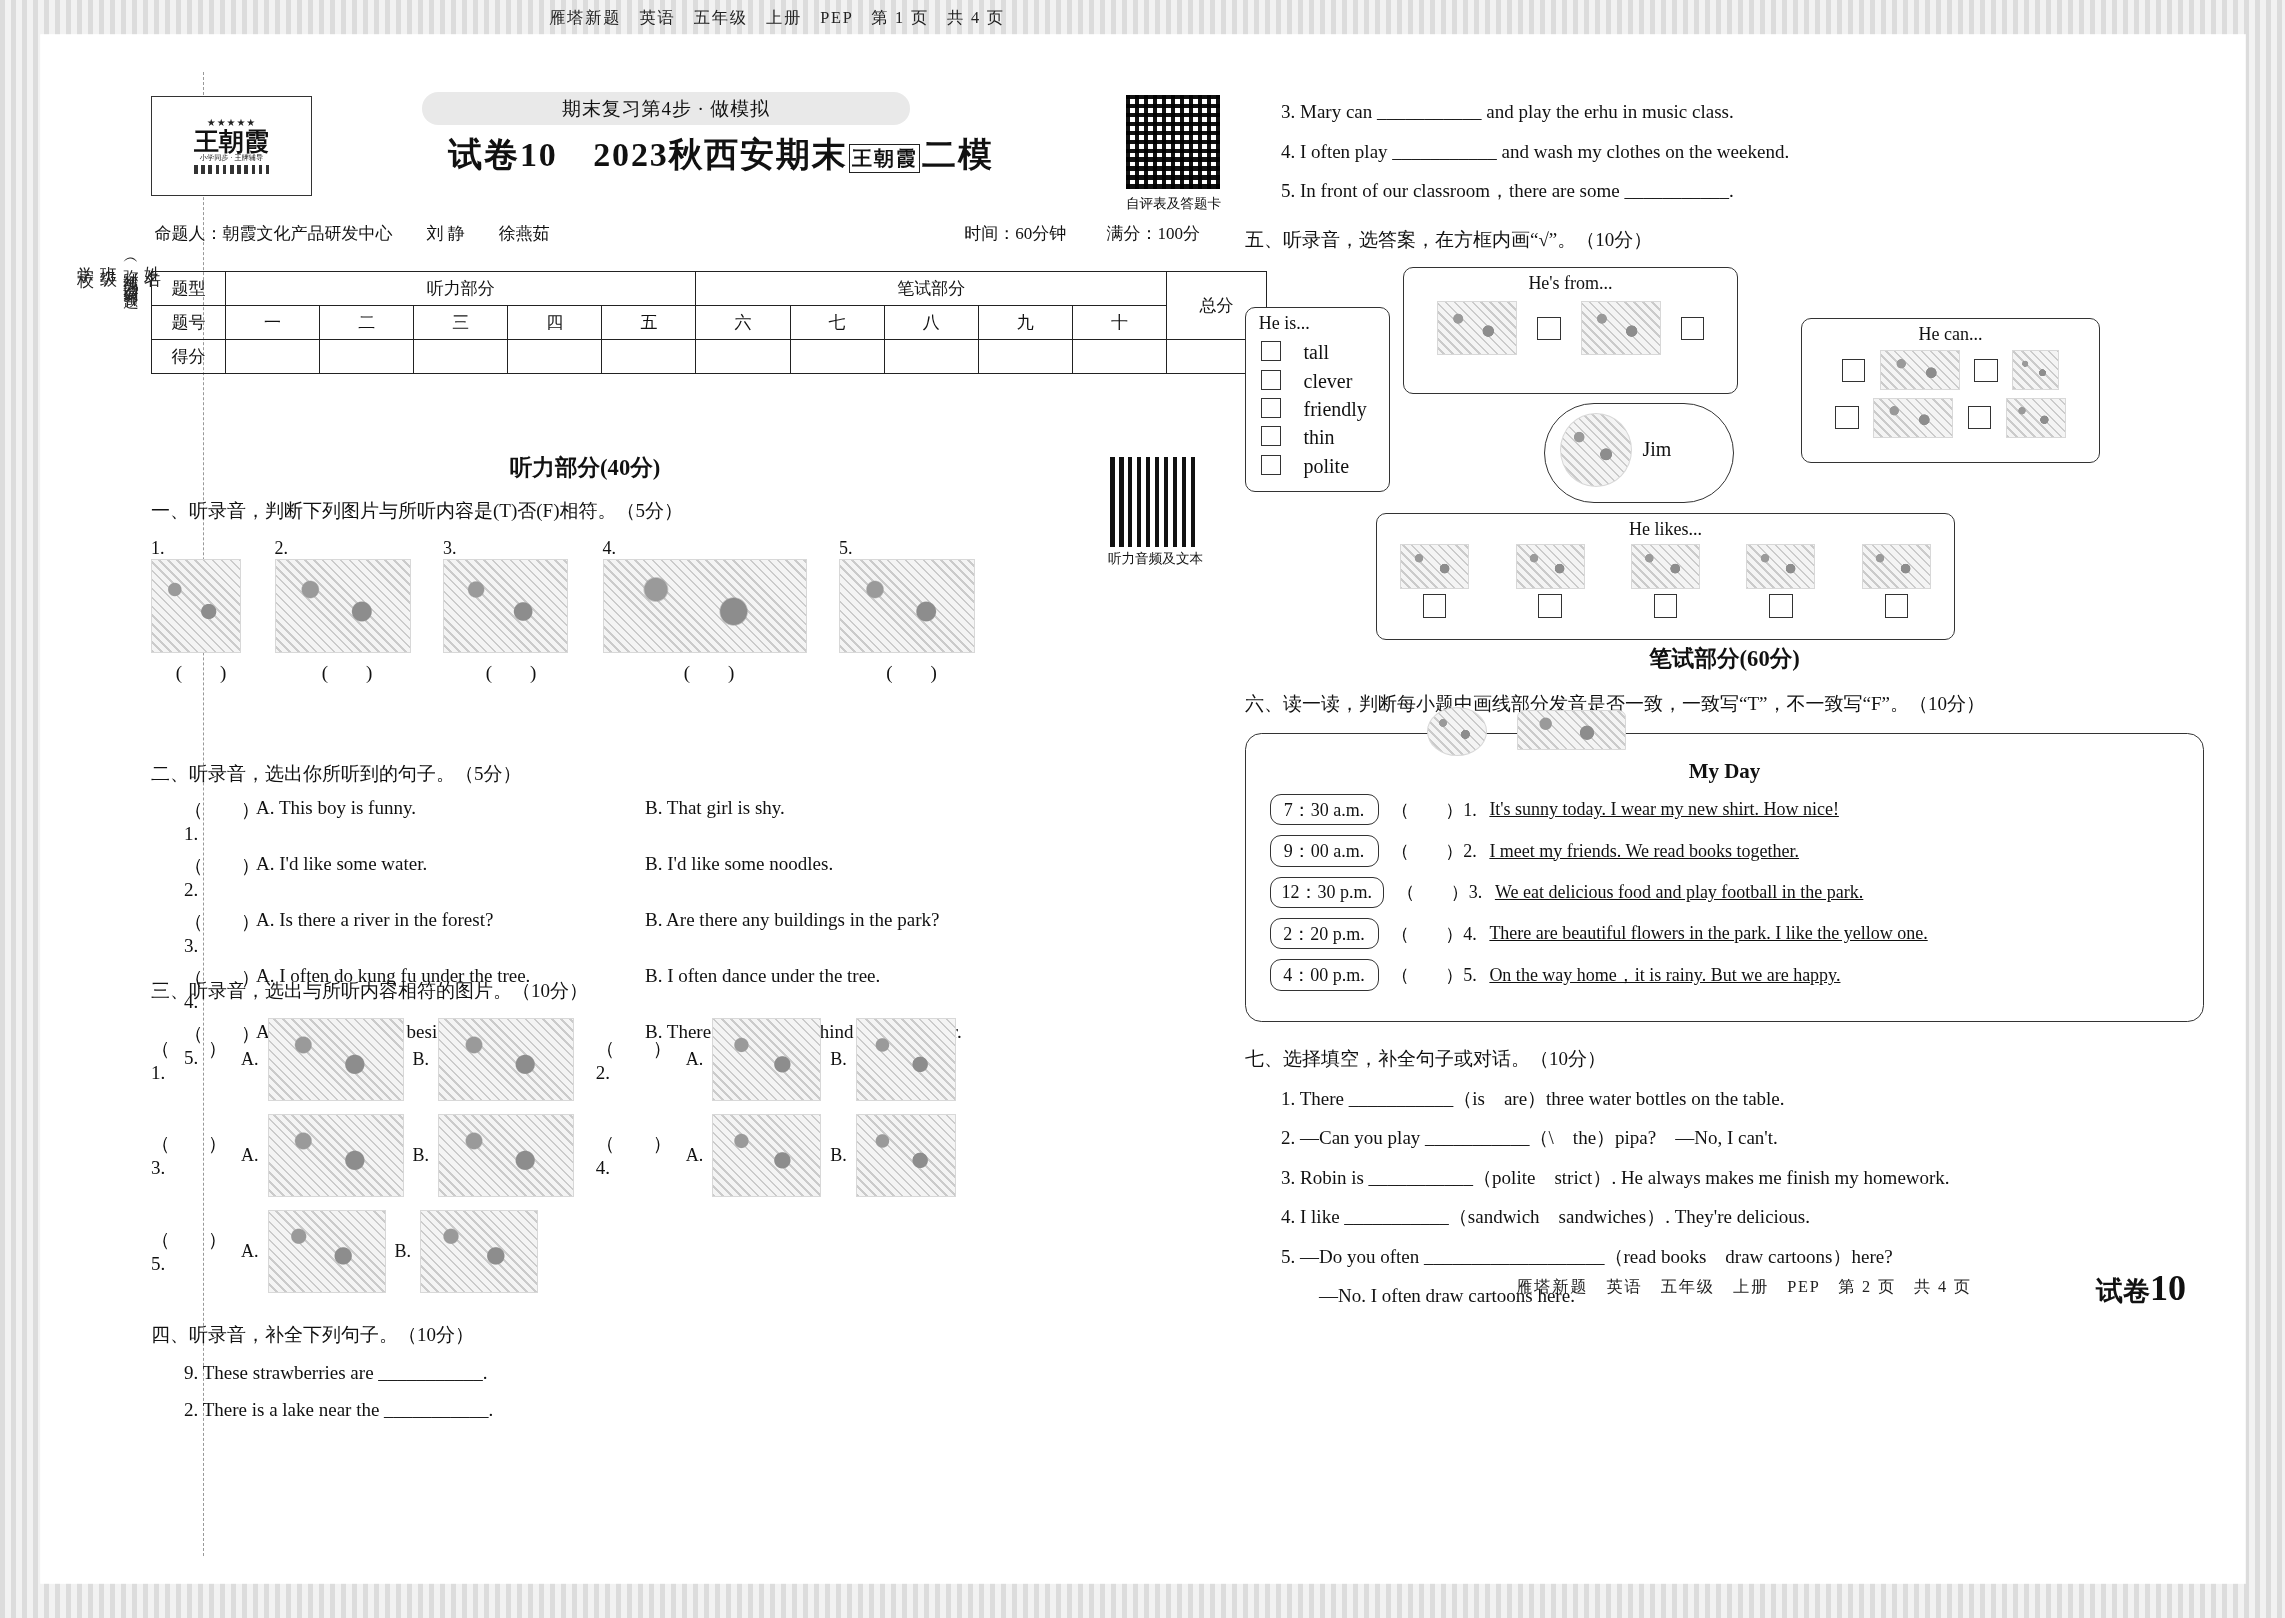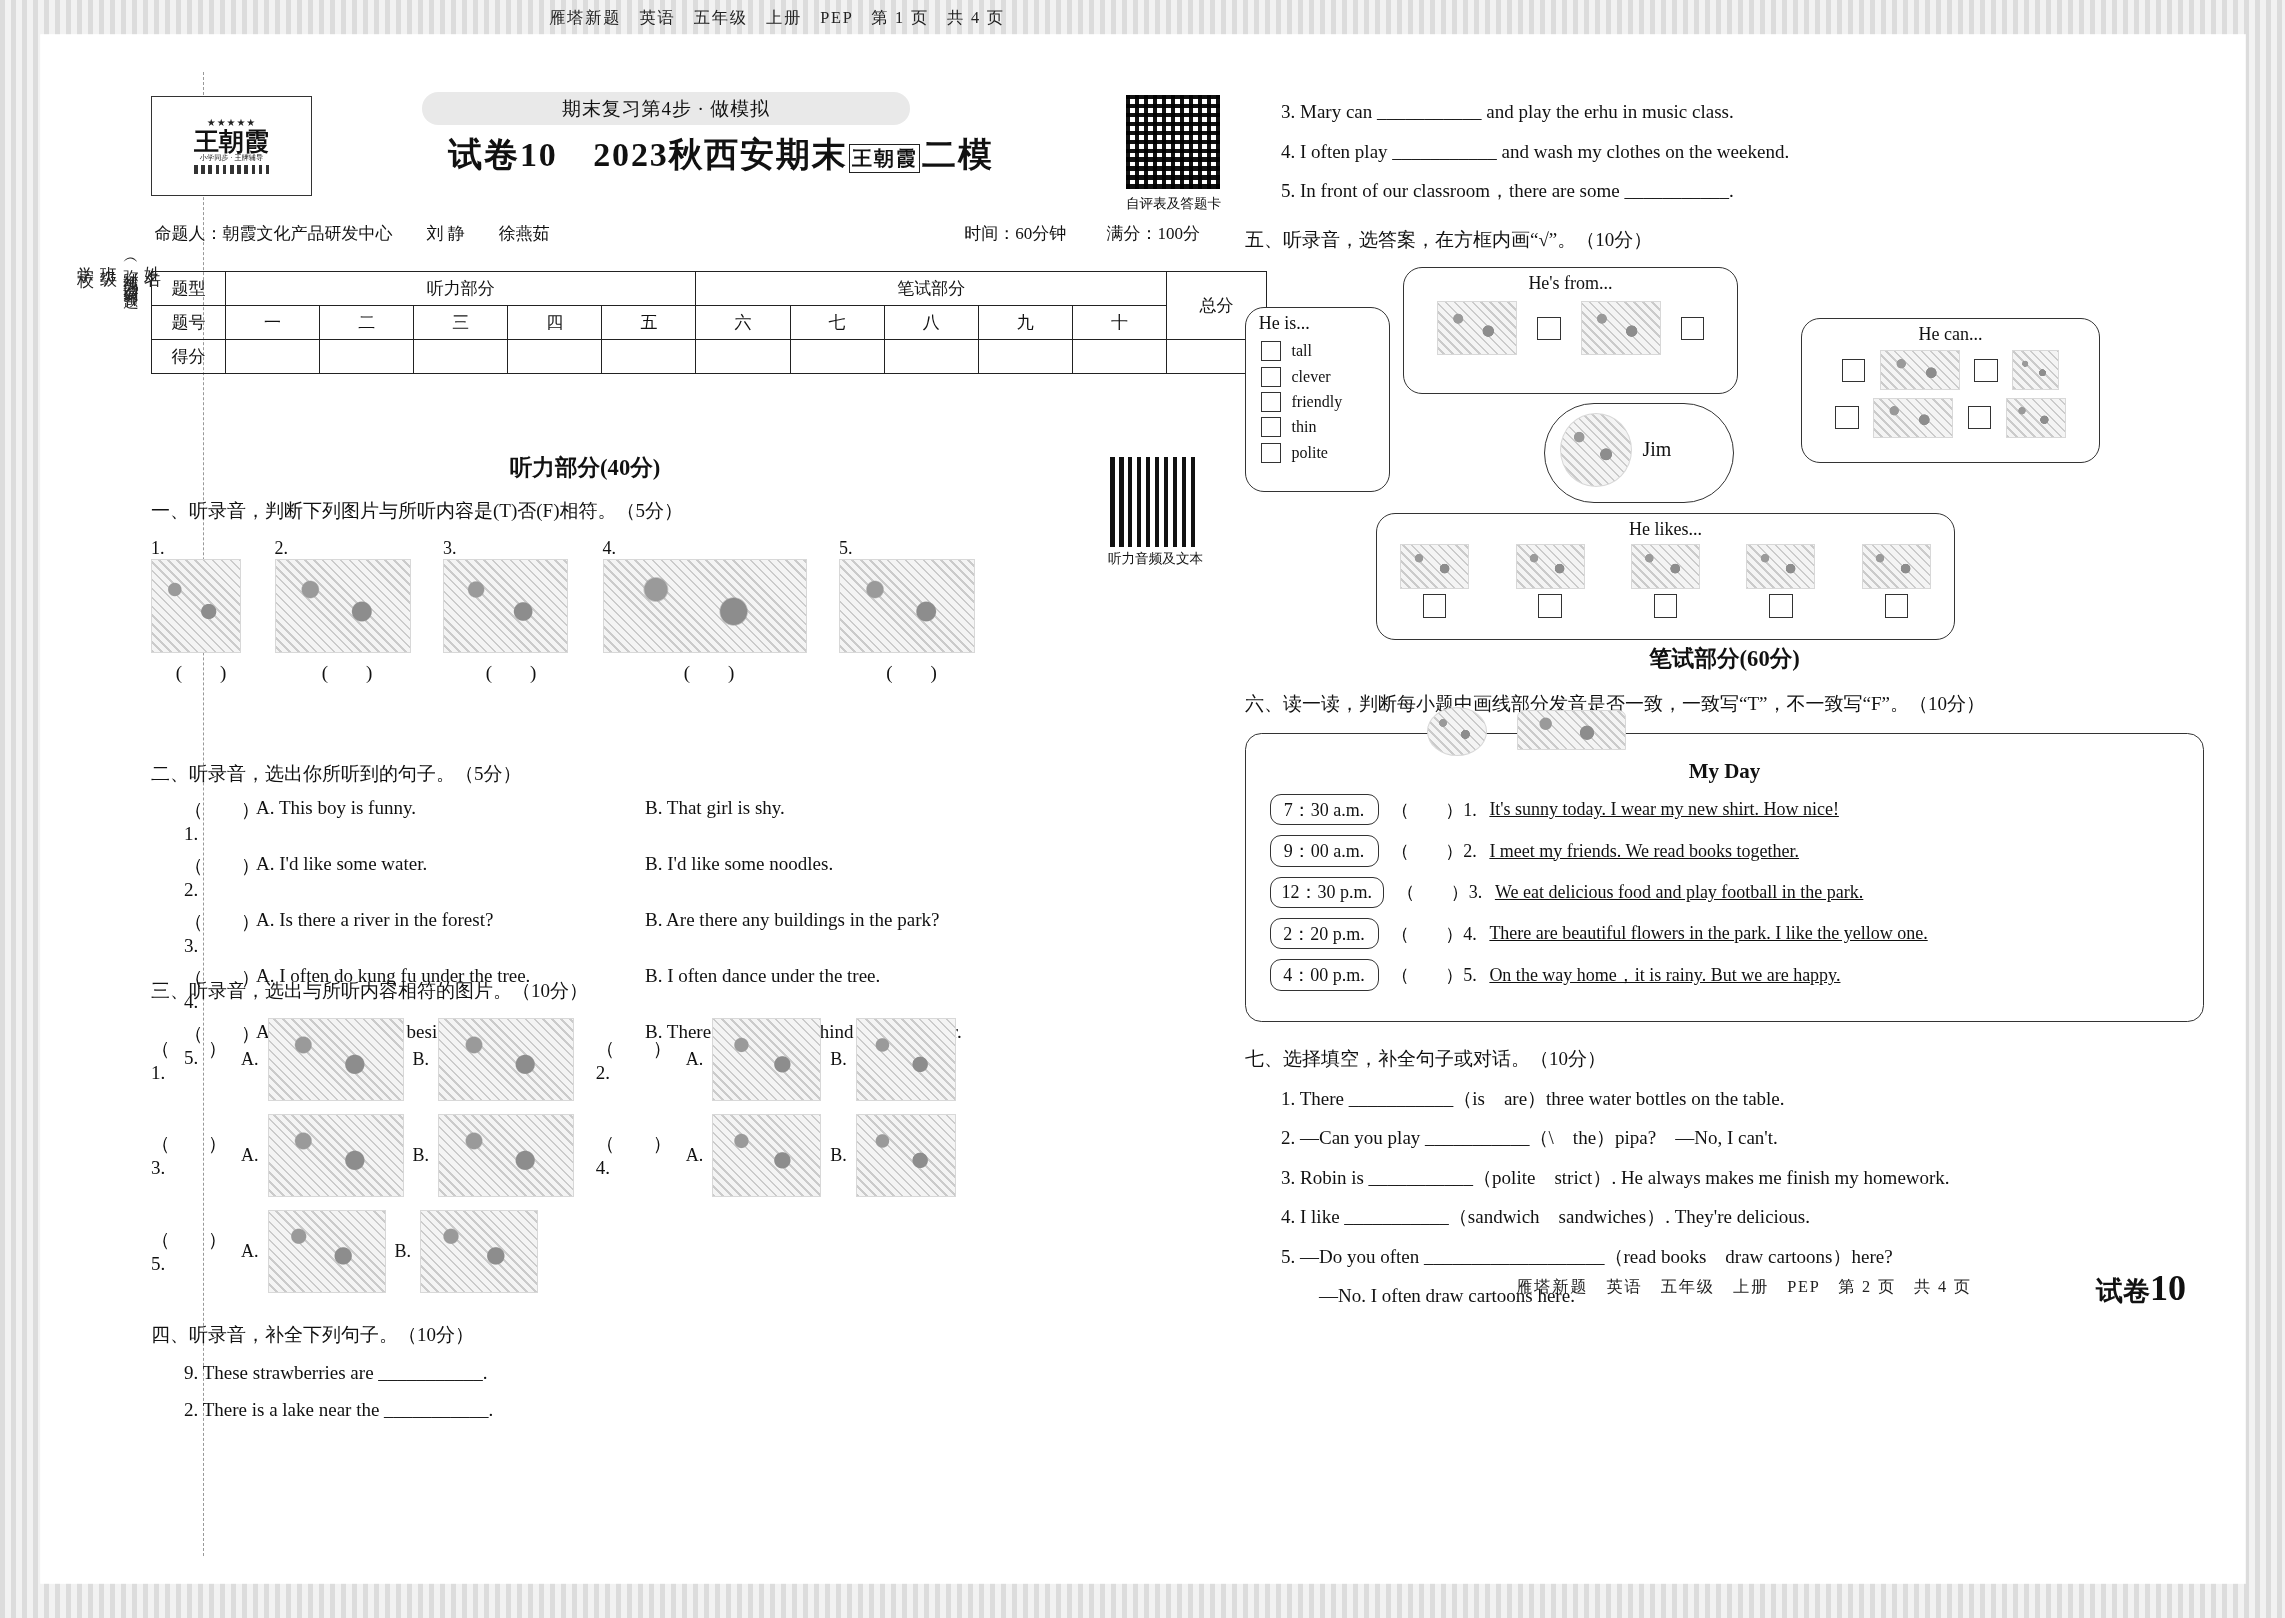--- a/index.html
+++ b/index.html
@@ -123,24 +123,24 @@
       repeating-linear-gradient(45deg, rgba(80,80,80,.25) 0 1.8px, transparent 1.8px 6.3px);
   }
   .parens{ font-size:19px; }
 
   .choice-line{ font-size:19px; margin:8.1px 0; display:flex; }
   .choice-line .a{ width:389px; }
   .choice-line .lead{ width:60px; }
 
   
   .mindmap{ position:relative; width:959px; height:344px; }
-  .mm-box{ position:absolute; border:1.4px solid #333; border-radius:19px; background:#fff; }
+  .mm-box{ position:absolute; border:1.4px solid #333; border-radius:10px; background:#fff; }
   .mm-title{ font-size:18px; padding:5.4px 0 1.8px 12.7px; }
   .cb{ width:20px; height:20px; border:1.4px solid #333; display:inline-block; background:#fff; }
-  .mm-item{ font-size:16px; display:flex; align-items:center; gap:11px; margin:5.4px 0 5.4px 14.5px;}
+  .mm-item{ font-size:20px; display:flex; gap:23px; margin:5.4px 0 5.4px 14.5px;}
 
   .myday-card{
     border:1.4px solid #333; border-radius:16.3px; padding:25px 23.5px 20px 23.5px; position:relative;
   }
   .myday-title{ text-align:center; font-size:21px; font-weight:bold; margin-bottom:9px;}
   .time-pill{
     display:inline-block; border:1.4px solid #333; border-radius:11px;
     padding:2.7px 11px; font-size:18px; min-width:109px; text-align:center;
   }
   .myday-row{ display:flex; align-items:center; gap:12.7px; margin:10px 0; font-size:18px;}

